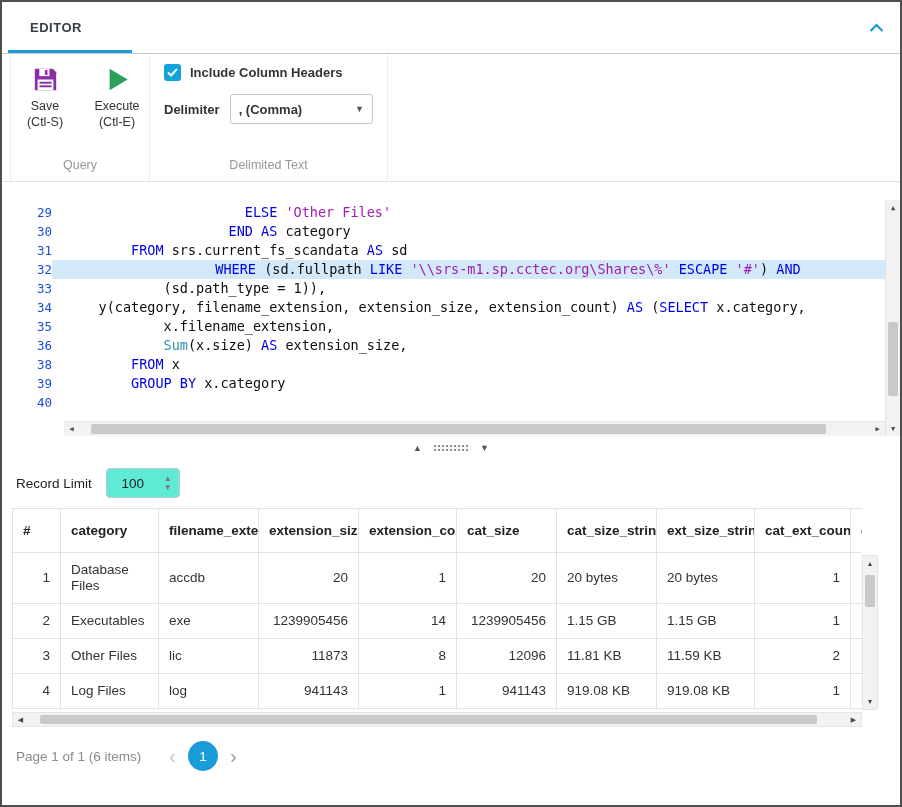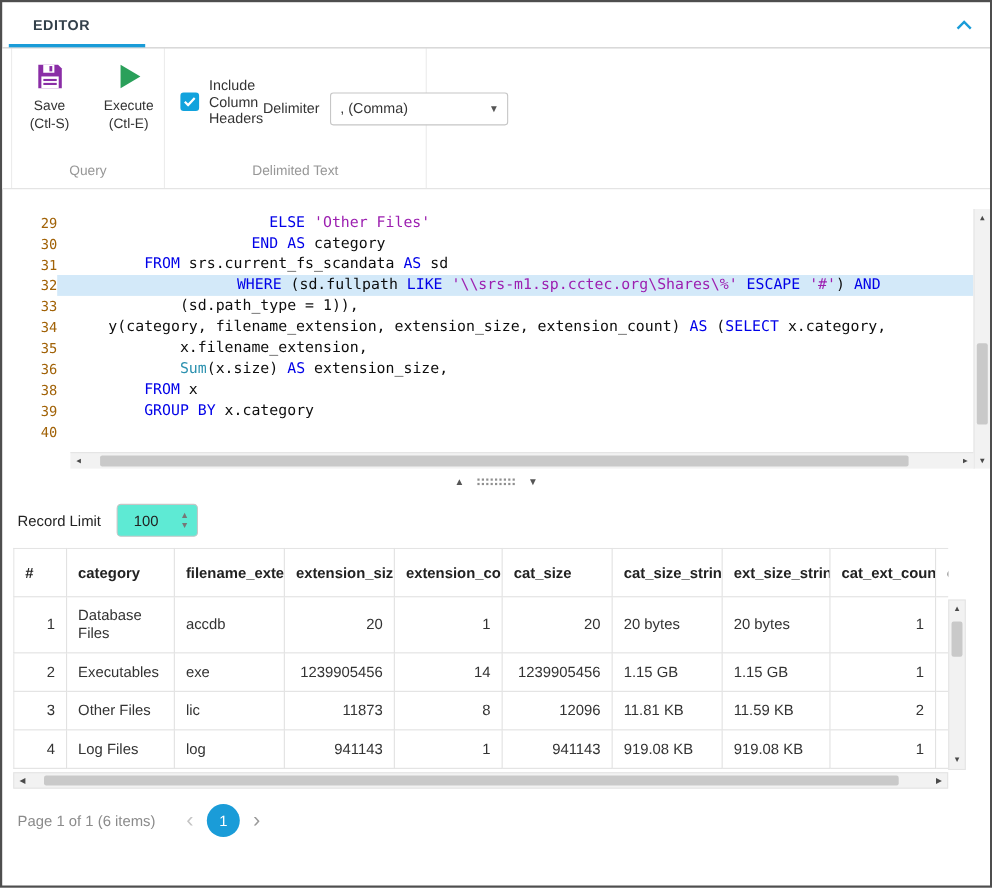--- a/index.html
+++ b/index.html
@@ -1,52 +1,52 @@
 <!DOCTYPE html>
 <html><head>
 <meta charset="utf-8">
 <style>
   * { margin:0; padding:0; box-sizing:border-box; }
   html,body { width:902px; height:807px; }
   body { font-family:"Liberation Sans", sans-serif; background:#ffffff; }
   .frame { width:902px; height:807px; border:2px solid #4e4e4e; background:#fff; overflow:hidden; position:relative; }
 
   
-  .titlebar { height:42px; border-bottom:1px solid #c9c9c9; position:relative; display:flex; align-items:center; }
+  .titlebar { height:52px; border-bottom:1px solid #c9c9c9; position:relative; display:flex; align-items:center; }
   .tab-label { margin-left:28px; font-size:13px; font-weight:bold; color:#33404a; letter-spacing:.5px; }
   .tab-underline { position:absolute; left:6px; bottom:0; width:124px; height:3px; background:#1a9cd8; }
   .collapse-btn { margin-left:auto; margin-right:16px; cursor:pointer; display:flex; align-items:center; }
 
   
   .toolbar { height:128px; border-bottom:1px solid #e2e2e2; display:flex; padding-left:8px; background:#fff; }
   .tgroup { display:flex; flex-direction:column; border-left:1px solid #ececec; border-right:1px solid #ececec; }
   .tgroup + .tgroup { border-left:none; }
   .tgroup-body { flex:1; display:flex; }
   .tgroup-caption { height:28px; line-height:24px; text-align:center; color:#979797; font-size:12.5px; }
   .query-group { width:140px; }
   .delim-group { width:238px; }
   .query-body { padding:8px 4px 0 6px; display:flex; gap:16px; }
   .tool-btn { width:64px; text-align:center; cursor:pointer; padding-top:4px; border-radius:3px; }
   .tool-btn svg { display:block; margin:0 auto 5px; }
   .tb-line { display:block; font-size:12.5px; color:#333; line-height:16px; }
-  .delim-body { padding:10px 14px 0 14px; display:flex; flex-direction:row; }
+  .delim-body { padding:10px 14px 0 14px; display:flex; flex-direction:column;font-weight:bold; }
   .chk-row { display:flex; align-items:center; gap:9px; margin-bottom:13px; cursor:pointer; }
   .checkbox { width:17px; height:17px; background:#12a3dd; border-radius:3px; display:flex; align-items:center; justify-content:center; flex:none; }
   .chk-label { font-size:13px; color:#333; }
   .delim-row { display:flex; align-items:center; gap:10px;justify-content:flex-end; }
   .delim-label { font-size:13px; color:#333; }
   .select { width:162px; height:30px; border:1px solid #c6c6c6; border-radius:3px; display:flex; align-items:center; padding:0 8px; cursor:pointer; background:#fff; }
   .select-value { flex:1; font-size:13px; color:#333; }
   .select-arrow { font-size:9px; color:#555; }
 
   
   .editor { margin-top:18px; height:236px; position:relative; font-family:"DejaVu Sans Mono", monospace; font-size:13.5px; }
   .code { position:absolute; left:0; right:15px; top:0; bottom:0; overflow:hidden; padding-top:3px; }
   .cl { display:flex; height:19px; }
-  .ln { width:50px; text-align:right; color:#a16207; flex:none; font-size:12.5px; line-height:19px; }
+  .ln { width:50px; text-align:right; color:#1d4ed8; flex:none; font-size:12.5px; line-height:19px; }
   .ct { flex:1; padding-left:14px; color:#0d0d0d; white-space:pre; line-height:19px; }
   .cl.hl .ct { background:#d3e9f9;text-align:center; }
   .kw { color:#0000e8; }
   .str { color:#9c1fb0; }
   .fn { color:#2b91af; }
 
   
   .sb-btn { width:15px; height:15px; font-size:7px; color:#4a4a4a; display:flex; align-items:center; justify-content:center; cursor:pointer; flex:none; }
   .vscroll { position:absolute; top:0; right:0; width:15px; height:100%; background:#f2f2f2; border-left:1px solid #e4e4e4; display:flex; flex-direction:column; align-items:center; }
   .sb-vtrack { flex:1; width:100%; position:relative; }

